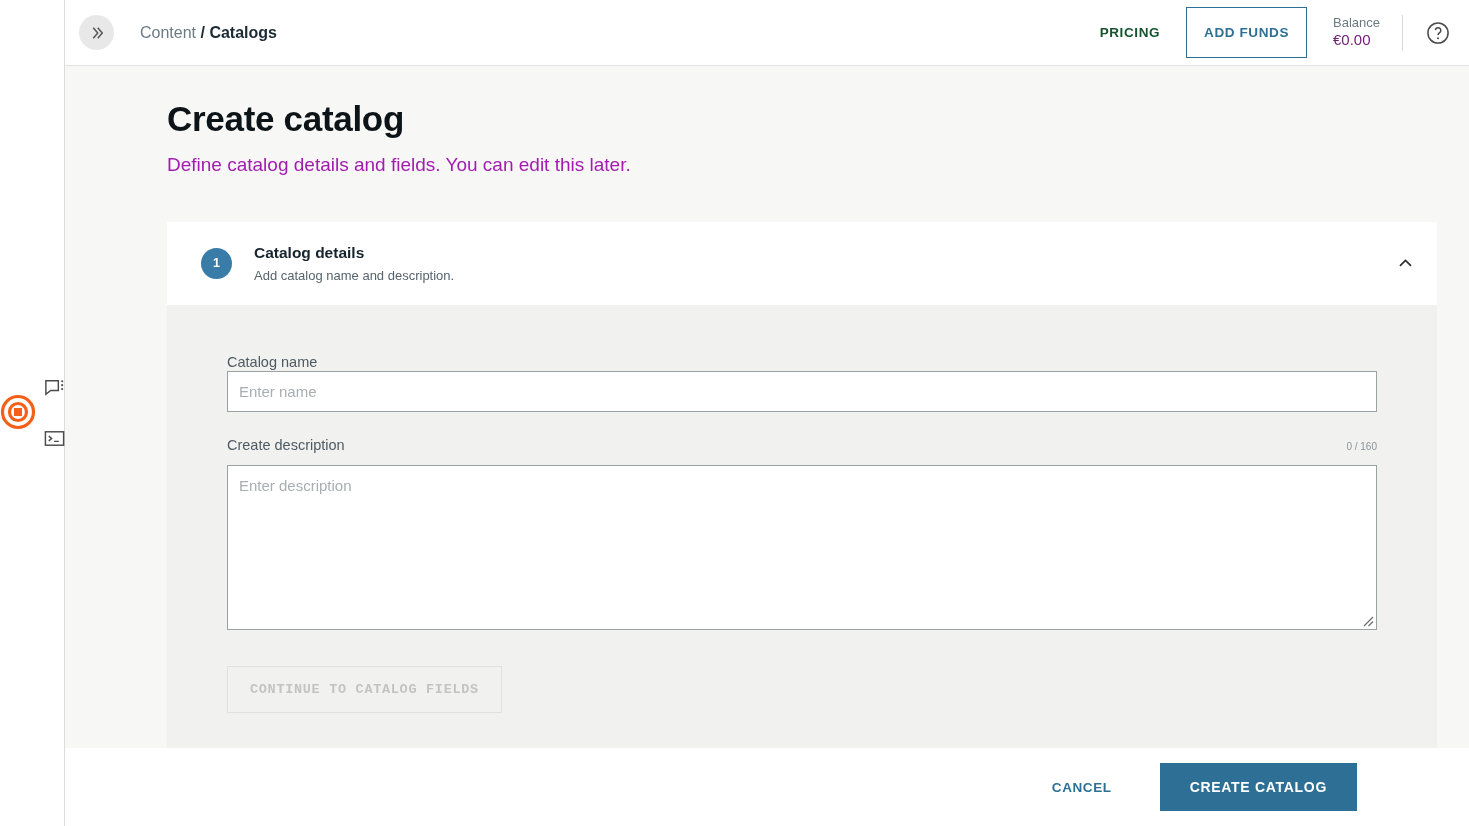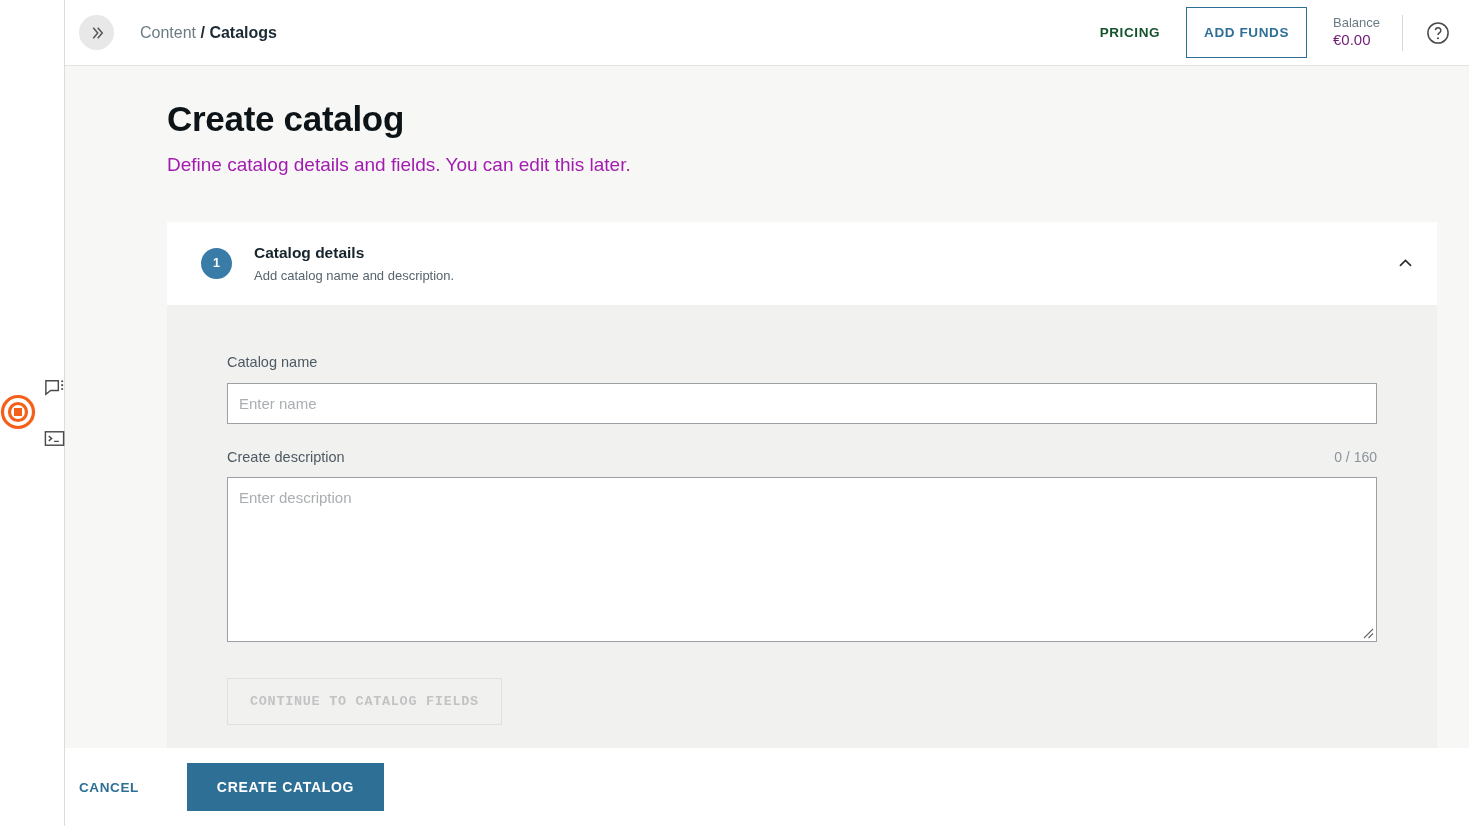--- a/index.html
+++ b/index.html
@@ -106,23 +106,23 @@
   }
   .card-head-text { margin-left: 22px; }
   .card-title { font-size: 15.5px; font-weight: bold; color: #17242c; }
   .card-desc { margin-top: 6px; font-size: 13px; color: #57646d; }
   .card-head-spacer { flex: 1 1 auto; }
   .chev { color: #2b2b2b; display: flex; align-items: center; }
 
   .card-body { background: #f1f1f0; padding: 48px 60px 60px 60px; }
   .field-label { font-size: 14.5px; color: #4e5a62; }
   .field-row { display: flex; align-items: baseline; justify-content: space-between; }
-  .counter { font-size: 14px; color: #8a949b; }
+  .counter { font-size: 10px; color: #8a949b; }
   input.text-input {
-    display: block; width: 100%; margin-top: 12px;
+    display: block; width: 100%; 
     height: 41px; padding: 0 11px;
     border: 1px solid #9aa0a4; background: #fff;
     font-family: "Liberation Sans", sans-serif; font-size: 15px; color: #1b2a33;
   }
   input.text-input::placeholder { color: #a9aeb1; }
   .ta-wrap { position: relative; margin-top: 12px; }
   textarea.text-area {
     display: block; width: 100%; height: 165px;
     padding: 11px; resize: none;
     border: 1px solid #9aa0a4; background: #fff;
@@ -136,21 +136,21 @@
     margin-top: 36px; display: inline-block;
     border: 1px solid #e0e0e0; background: transparent;
     color: #c3c3c3; font-size: 13.5px; font-weight: bold; letter-spacing: .7px;
     padding: 15px 22px; font-family: Liberation Mono, monospace;
     cursor: default; white-space: nowrap;
   }
 
   
   .footer {
     flex: 0 0 78px; height: 78px; background: #fff;
-    display: flex; align-items: center; 
+    display: flex; align-items: center; justify-content: flex-end;
     padding-right: 112px;
   }
   .cancel-btn {
     font-size: 13.5px; font-weight: bold; letter-spacing: .6px;
     color: #2e7095; background: none; border: none; cursor: pointer;
     padding: 12px 14px; font-family: "Liberation Sans", sans-serif;
   }
   .primary-btn {
     margin-left: 34px; background: #2e7095; color: #fff; border: none;
     font-size: 14px; font-weight: bold; letter-spacing: .7px;

